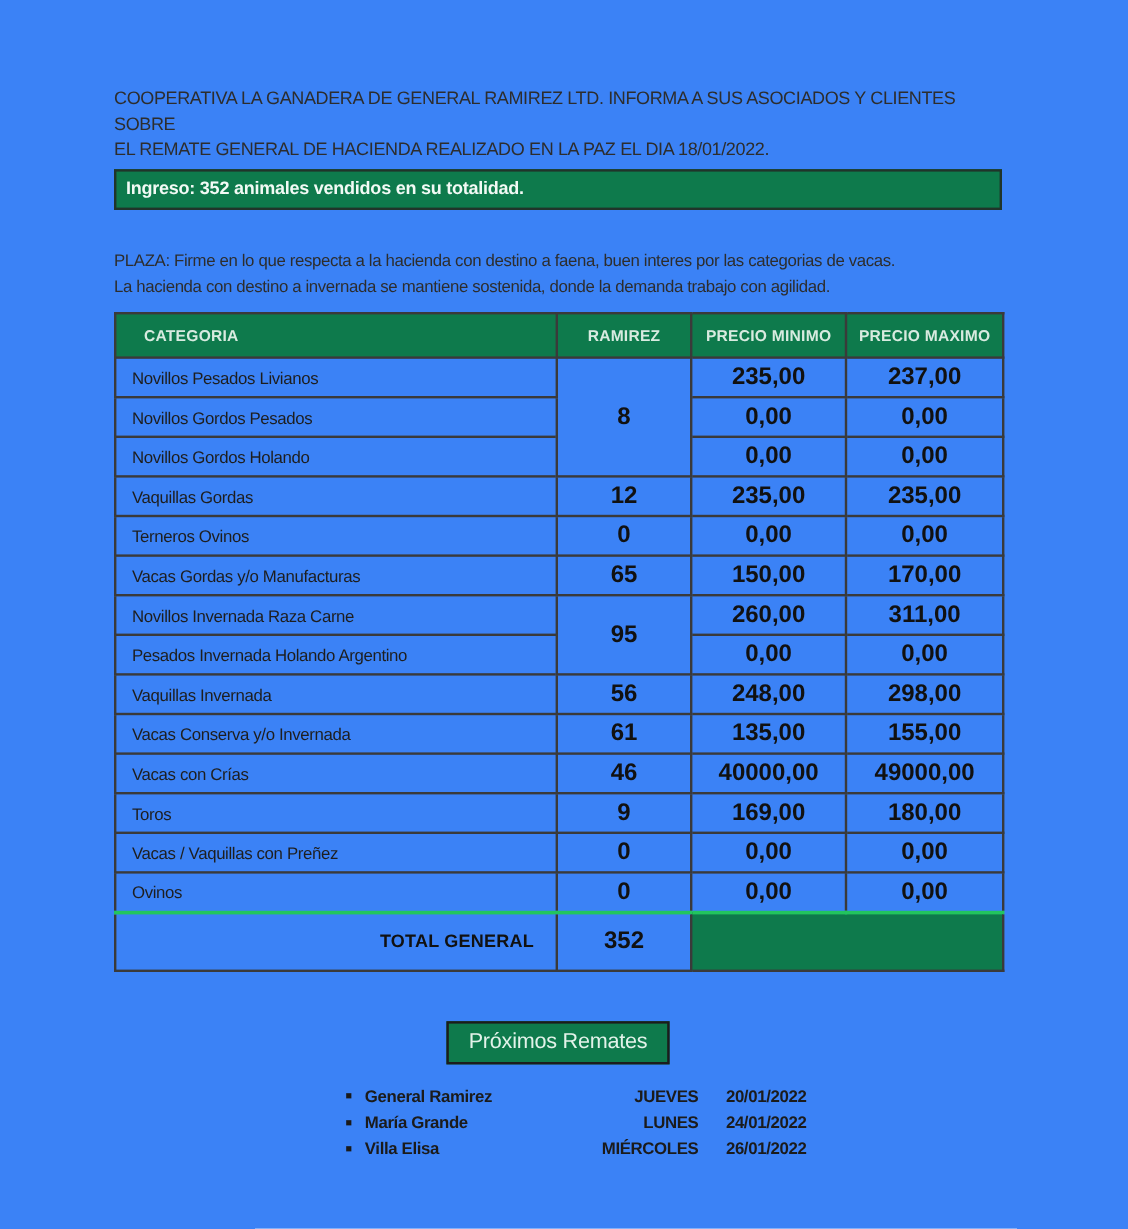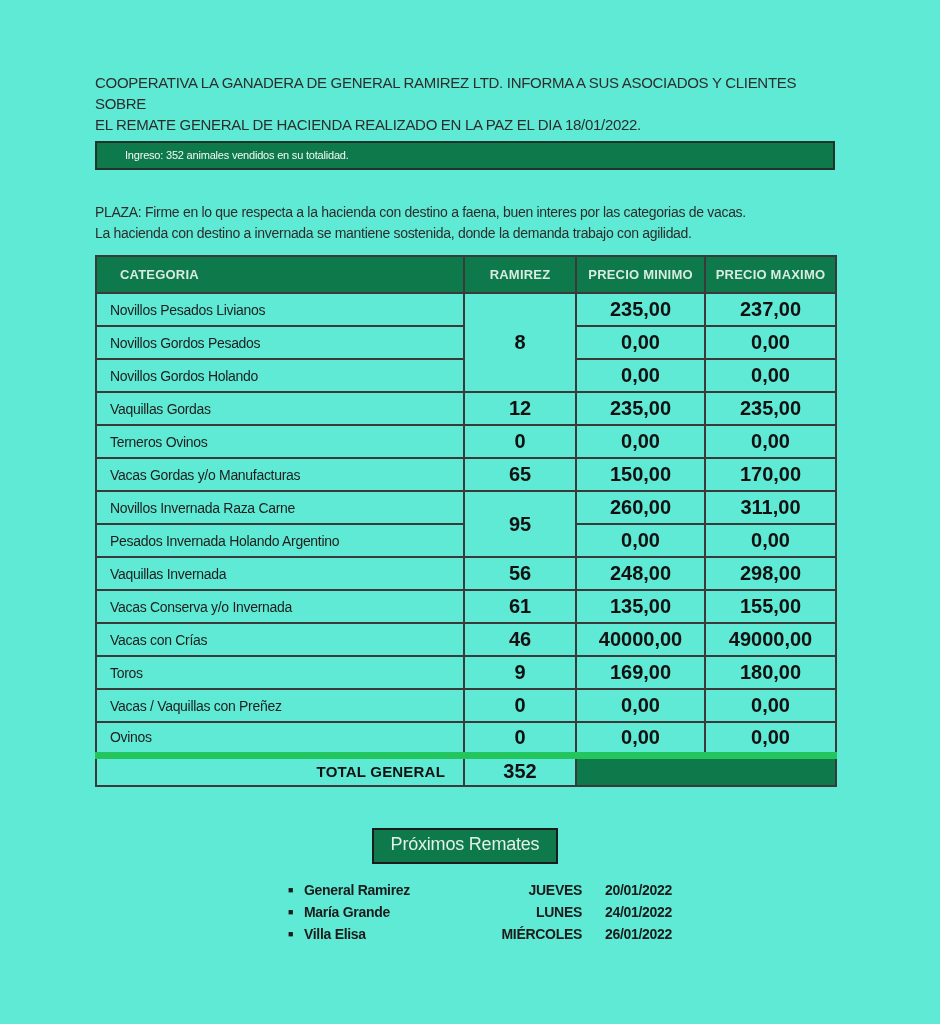--- a/index.html
+++ b/index.html
@@ -1,34 +1,34 @@
 <!DOCTYPE html>
 <html><head>
 <meta charset="utf-8">
 <style>
   * { margin:0; padding:0; box-sizing:border-box; }
   html,body { background:#ffffff; }
   .page {
-    width:940px; height:1024px; background:#5eead4;
+    width:940px; height:1024px; background:#3b82f6;
     font-family:"Liberation Sans", sans-serif;
     display:flex; flex-direction:column;
     padding:72px 105px 0 95px;
     overflow:hidden;
   }
   .intro {
     font-size:15px; line-height:21px; color:#2d2d2d;
     letter-spacing:-0.3px;
   }
   .banner {
     margin-top:6px;
     background:#0e7a4c;
     border:2px solid #20342a;
     color:#f2faf5;
-    font-weight:normal; font-size:11px;
-    padding:6px 12px 7px 28px;
+    font-weight:bold; font-size:15px;
+    padding:6px 12px 7px 8px;
     letter-spacing:-0.2px;
   }
   .plaza {
     margin-top:32px;
     font-size:14px; line-height:21px; color:#2d2d2d;
     letter-spacing:-0.3px;
   }
   table.livestock {
     margin-top:11px;
     border-collapse:collapse;
@@ -50,21 +50,21 @@
   td.cat {
     font-size:14px; color:#1e1e1e;
     padding-left:13px;
     height:33px;
     letter-spacing:-0.3px;
   }
   td.num {
     font-weight:bold; font-size:20px; color:#111;
     text-align:center;
   }
-  tr.total-row td { border-top:7px solid #22c55e; height:31px;margin-left:16px; }
+  tr.total-row td { border-top:3px solid #22c55e; height:49px;margin-left:16px; }
   td.total-label {
     font-weight:bold; font-size:15px; color:#111;
     text-align:right; padding-right:18px; letter-spacing:0.2px;
   }
   td.total-green { background:#0e7a4c; }
   .prox-btn {
     align-self:center;
     margin-top:41px;
     background:#0e7a4c;
     border:2px solid #1c1c1c;

